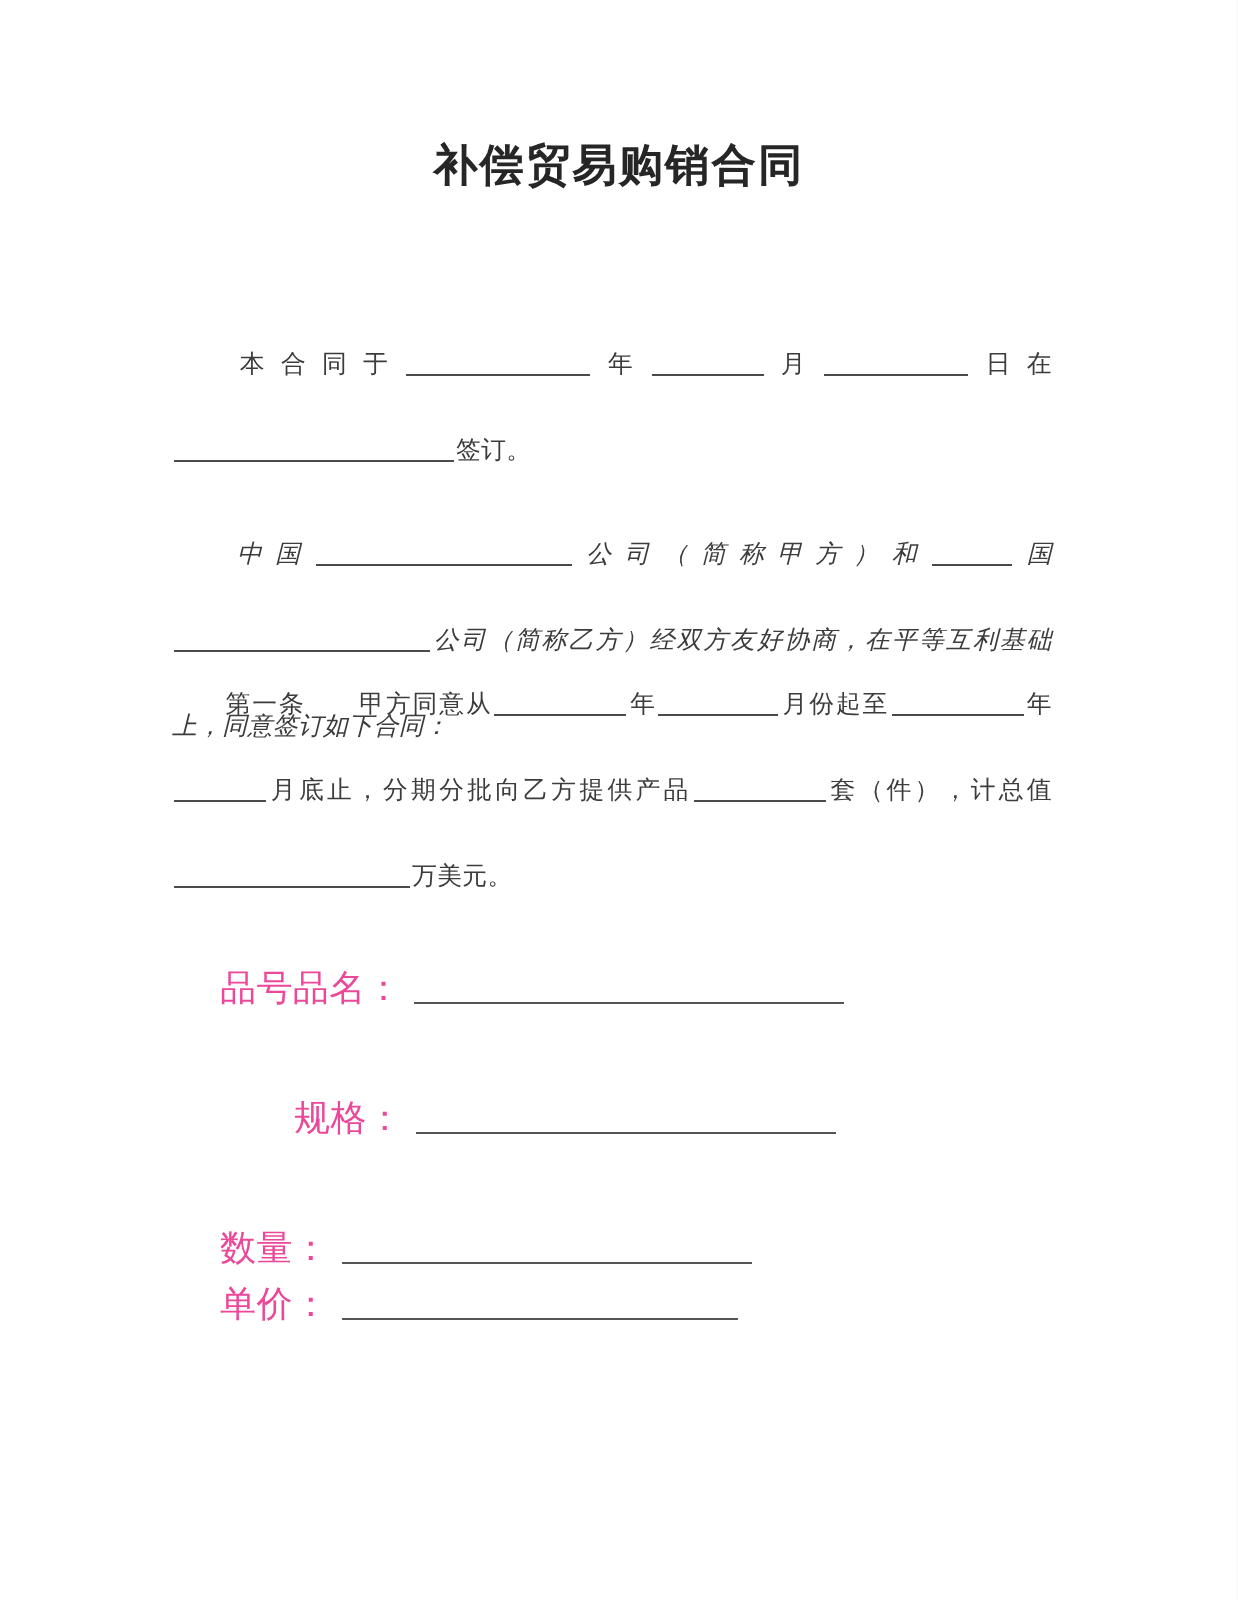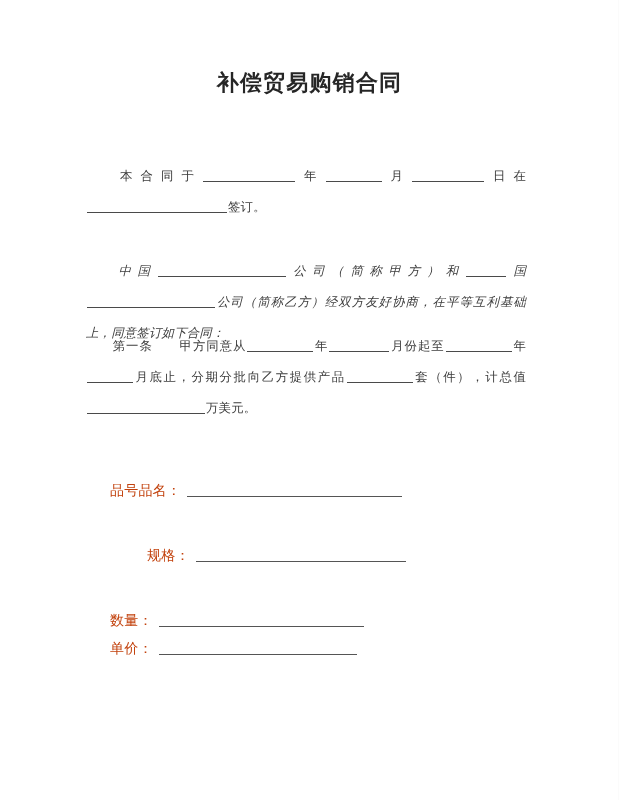--- a/index.html
+++ b/index.html
@@ -45,21 +45,21 @@
     font-weight: bold;
     letter-spacing: 1.2px;
     color: #262626;
   }
 
   .body-text {
     position: absolute;
     left: 86px;
     width: 440px;
     font-size: 12.4px;
-    line-height: 31px;
+    line-height: 43px;
     color: #3c3c3c;
     text-align: justify;
     letter-spacing: 0.2px;
   }
 
   .p1 { top: 160px; }
   .p2 { top: 255px; font-style: italic; }
   .p3 { top: 330px; }
 
   .indent { display: inline-block; width: 26px; }
@@ -81,22 +81,22 @@
   .b-72 { width: 72px; }
   .b-92 { width: 92px; }
   .b-118 { width: 118px; }
   .b-128 { width: 128px; }
   .b-140 { width: 140px; }
 
   
   .field-row {
     position: absolute;
     left: 110px;
-    font-size: 14px;
-    color: #c2410c;
+    font-size: 18px;
+    color: #ec4899;
     letter-spacing: 0.2px;
     white-space: nowrap;
   }
   .field-label {
     display: inline-block;
     vertical-align: baseline;
   }
   .field-rule {
     display: inline-block;
     border-bottom: 1px solid #555555;

